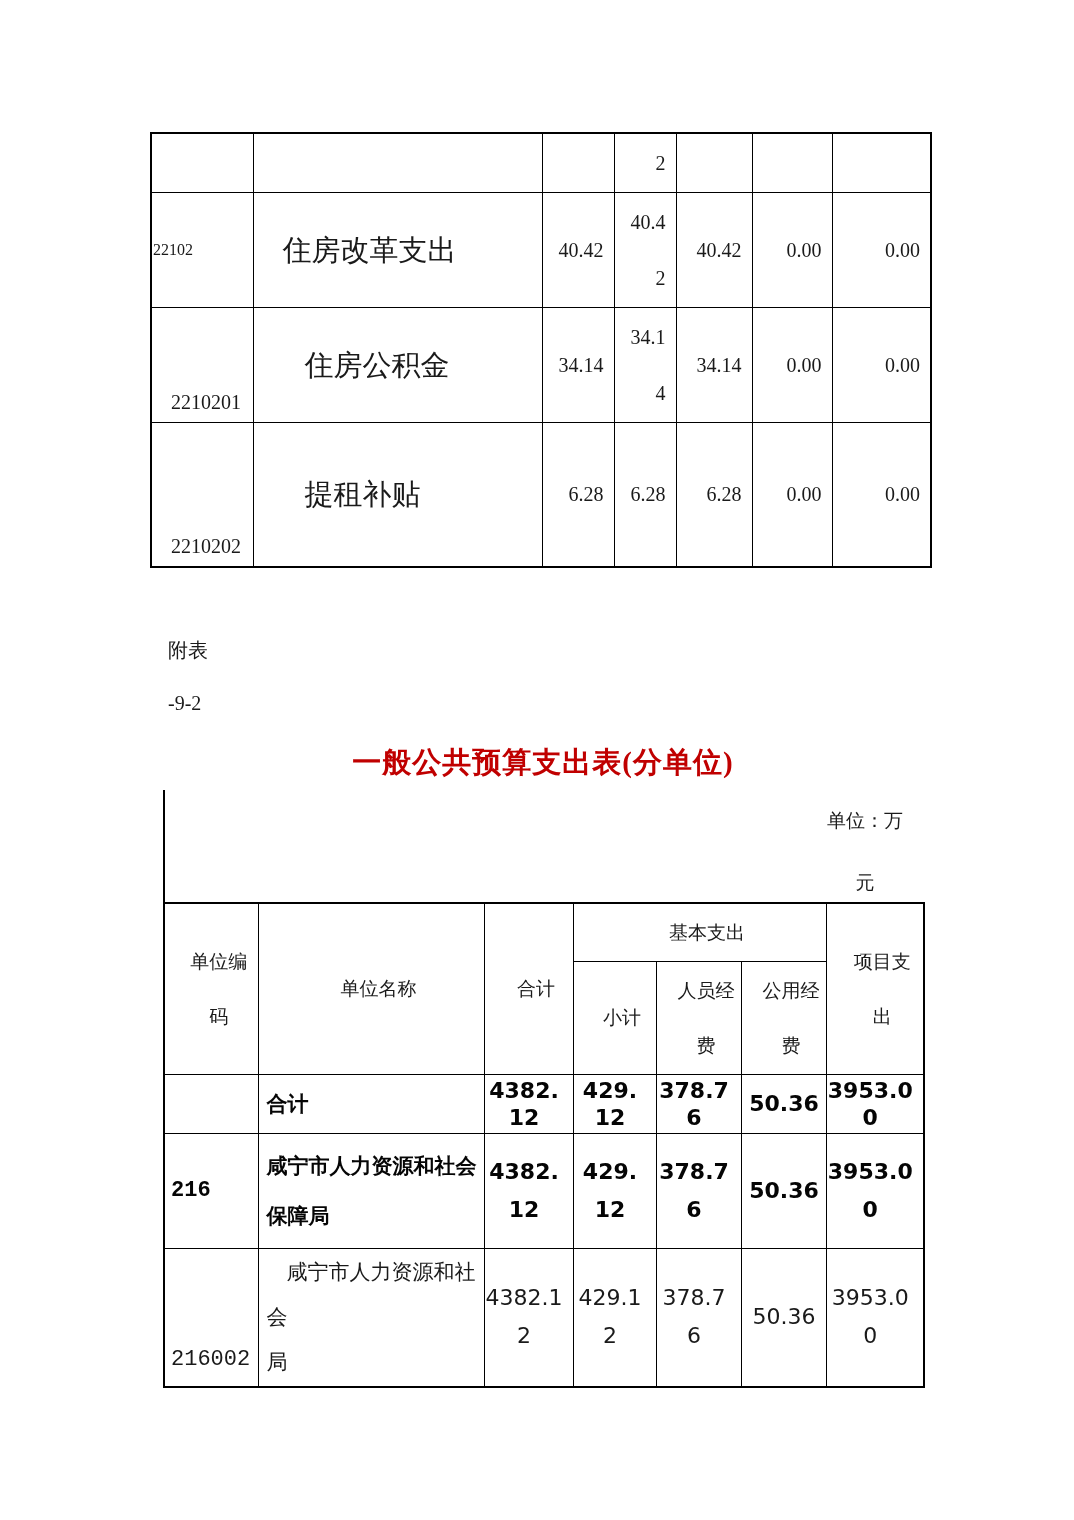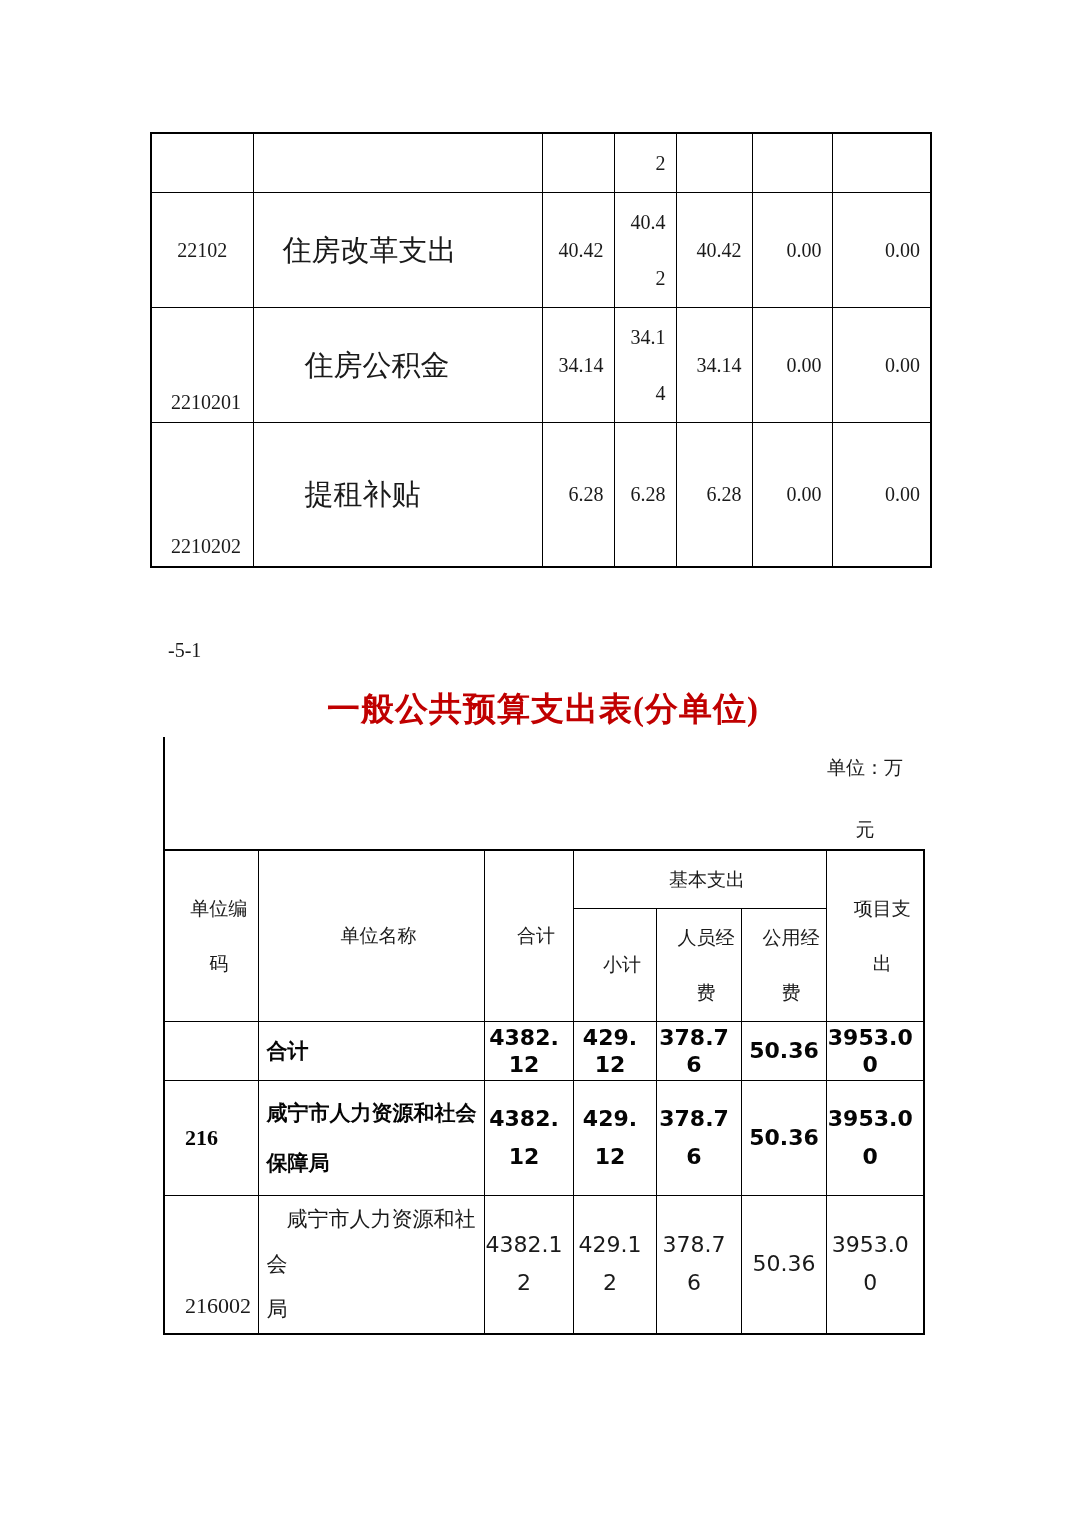--- a/index.html
+++ b/index.html
@@ -11,53 +11,53 @@
   .prewrap{white-space:pre-line;}
 
   
   table{border-collapse:collapse;table-layout:fixed;}
   .t1{margin:132px 0 0 150px;width:780px;border:2px solid #000;}
   .t1 td{border:1px solid #000;box-sizing:border-box;overflow:hidden;}
   .t1 .r0 td{height:55px;}
   .t1 .r1 td{height:115px;}
   .t1 .r2 td{height:112px;margin-left:16px;}
   .t1 .r3 td{height:144px;}
-  .t1 .code-mid{font-size:20px;text-align:center;vertical-align:middle;margin-left:41px;}
+  .t1 .code-mid{font-size:16px;text-align:left;vertical-align:middle;margin-left:41px;}
   .t1 .code-bot{font-size:20px;text-align:left;vertical-align:bottom;padding:0 0 8px 19px;}
   .t1 .name{font-size:29px;vertical-align:middle;line-height:1.2;}
   .t1 .name.b{font-weight:normal;text-indent:28px;}
   .t1 .name.i{text-indent:50px;}
   .t1 .num{font-size:20px;text-align:right;vertical-align:middle;
            padding-right:10px;line-height:56px;}
 
   
   .annex{margin:56px 0 0 168px;font-size:20px;line-height:53px;}
 
   
   .title-wrap{margin:4px 0 0 163px;width:760px;text-align:center;}
-  .title{font-size:33px;font-weight:bold;line-height:56px;letter-spacing:1px;}
+  .title{font-size:29px;font-weight:bold;line-height:56px;letter-spacing:1px;}
 
   
   .pre-strip{margin-left:163px;width:760px;height:112px;
              border-left:2px solid #000;box-sizing:border-box;position:relative;}
   .unit-note{position:absolute;top:0;right:12px;width:92px;text-align:center;
              font-size:19px;line-height:62px;}
 
   
   .t2{margin-left:163px;width:760px;border:2px solid #000;}
   .t2 th,.t2 td{border:1px solid #000;box-sizing:border-box;overflow:hidden;}
   .t2 th{font-weight:normal;font-size:19px;text-align:center;vertical-align:middle;
          line-height:55px;padding-left:16px;}
   .t2 .hr1 th{height:57px;}
   .t2 .hr2 th{height:111px;}
   .t2 .rA td{height:59px;}
   .t2 .rB td{height:115px;}
   .t2 .rC td{height:110px;}
-  .t2 .code2{font-family:Liberation Serif, serif;font-size:22px;
-             text-align:left;vertical-align:middle;padding-left:20px;}
+  .t2 .code2{font-family:Liberation Mono, monospace;font-size:22px;
+             text-align:left;vertical-align:middle;padding-left:6px;}
   .t2 .rC .code2{vertical-align:bottom;padding-bottom:14px;}
   .t2 .name2{font-size:21px;text-align:left;vertical-align:middle;padding-left:8px;}
   .t2 .rB .name2{line-height:50px;}
   .t2 .rC .name2{line-height:45px;text-indent:20px;}
   .t2 .n2{font-family:"DejaVu Sans","Liberation Sans",sans-serif;font-size:22px;
           text-align:center;vertical-align:middle;padding-right:10px;}
   .t2 .rA .n2{line-height:27px;}
   .t2 .rB .n2,.t2 .rC .n2{line-height:38px;}
   .t2 .n2c{text-align:center;padding-right:0;}
   .t2 .bold{font-weight:bold;color:#050505;}
@@ -111,21 +111,22 @@
     <td class="num">6.28</td>
     <td class="num">6.28</td>
     <td class="num">6.28</td>
     <td class="num">0.00</td>
     <td class="num">0.00</td>
   </tr>
 </tbody>
   </table>
 
 <div class="annex">
-  <div>-5-1</div>
+  <div>附表</div>
+  <div>-9-2</div>
 </div>
 
 <div class="title-wrap">
   <span class="title" style="color: rgb(192, 0, 0);">一般公共预算支出表(分单位)</span>
 </div>
 
 <div class="pre-strip">
   <div class="unit-note prewrap">单位：万
 元</div>
 </div>

